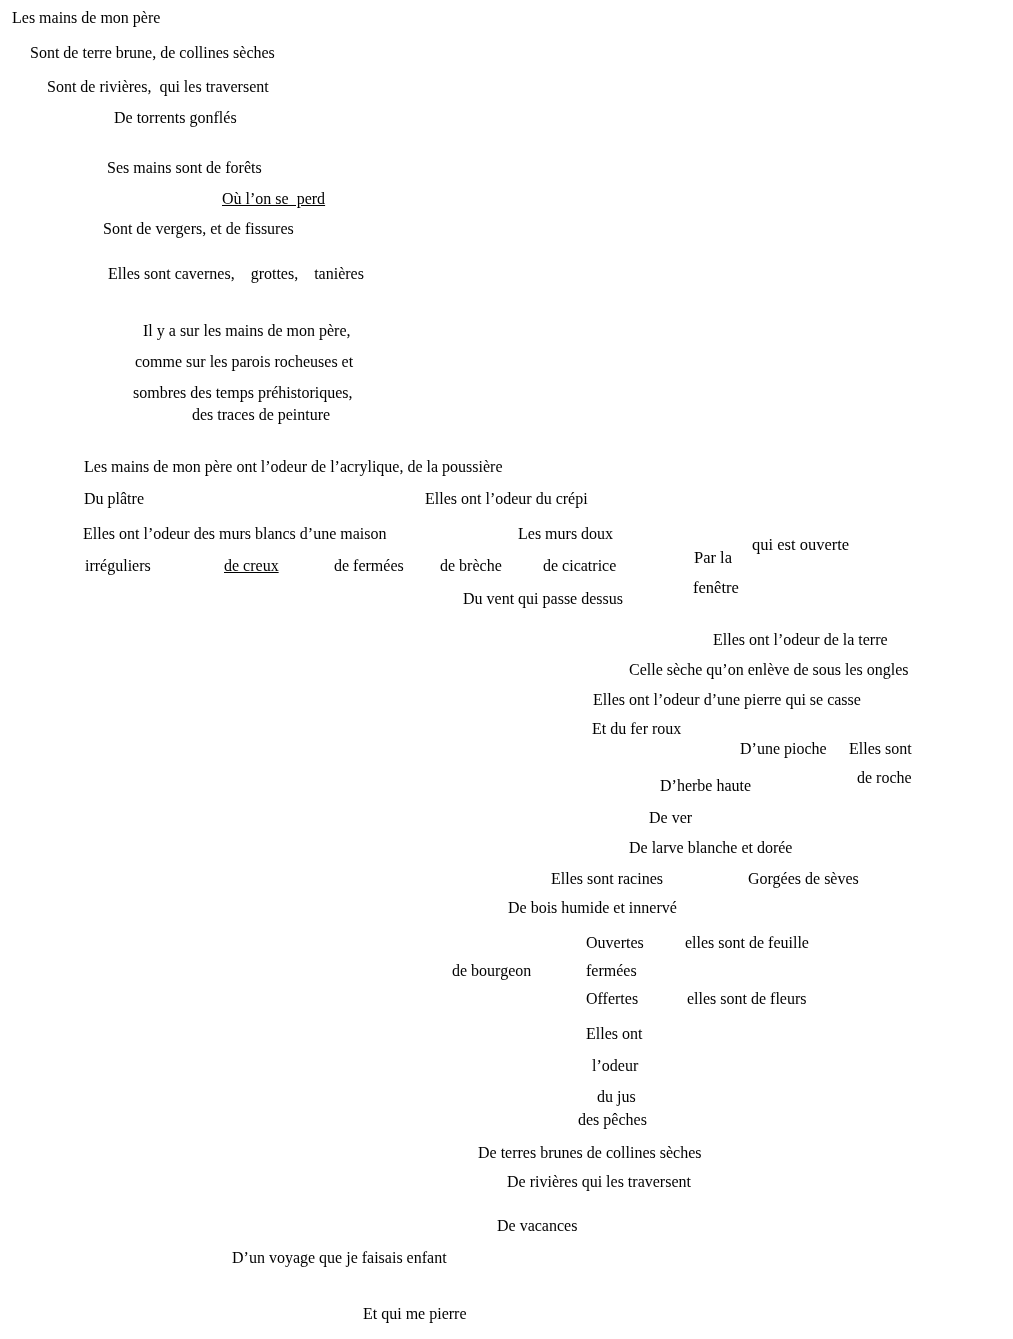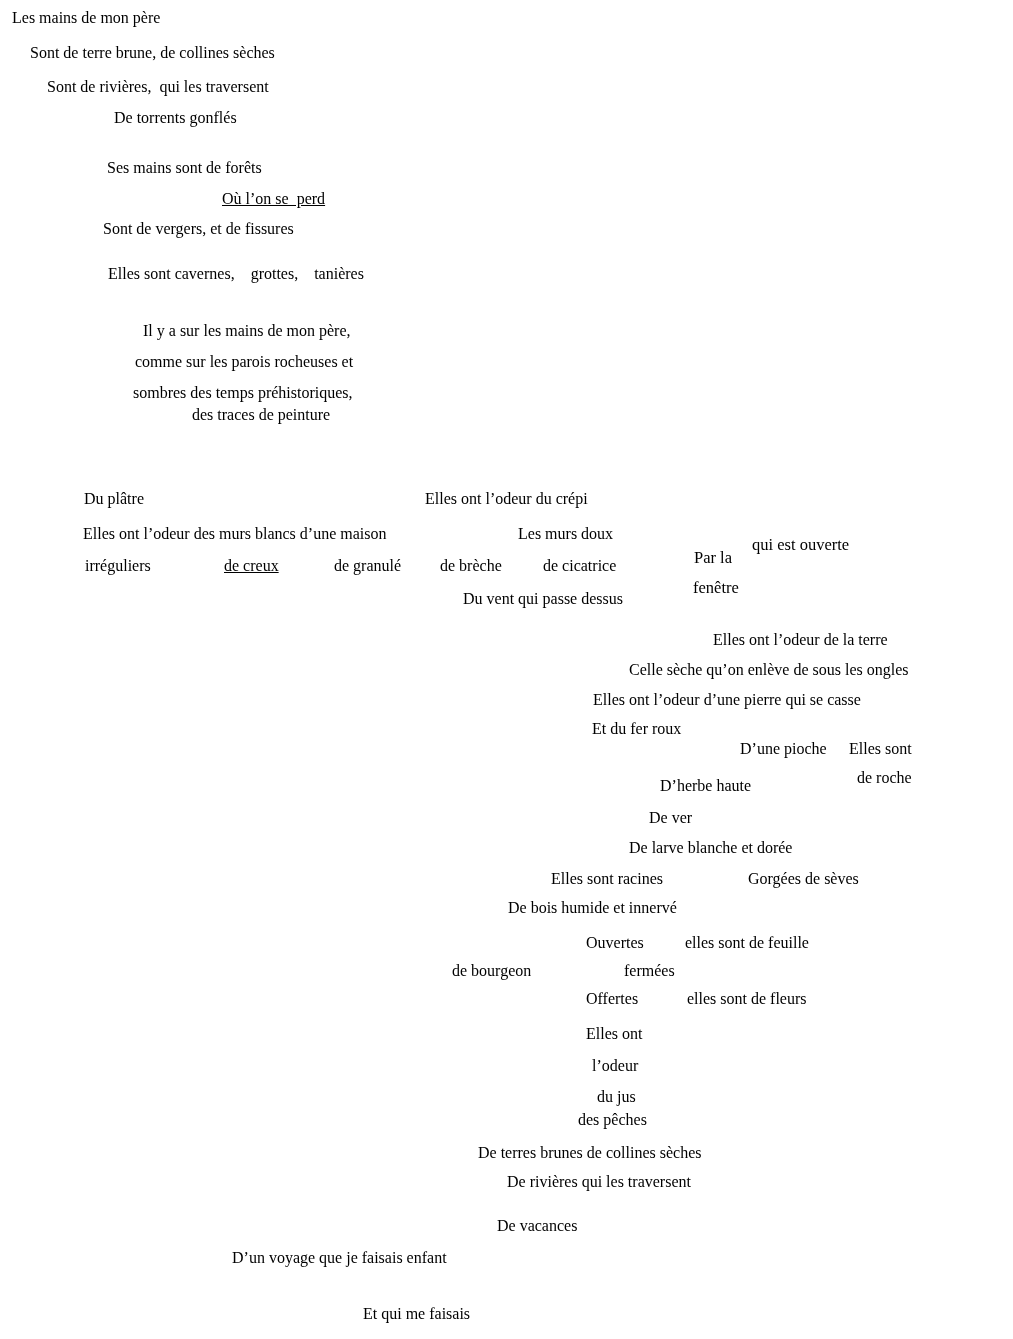--- a/index.html
+++ b/index.html
@@ -40,27 +40,28 @@
     <div class="ln" style="left: 47px; top: 79px;">Sont de rivières,  qui les traversent</div>
     <div class="ln" style="left: 114px; top: 110px;">De torrents gonflés</div>
     <div class="ln" style="left: 107px; top: 160px;">Ses mains sont de forêts</div>
     <div class="ln" style="left: 222px; top: 191px; text-decoration: underline;">Où l’on se  perd</div>
     <div class="ln" style="left: 103px; top: 221px;">Sont de vergers, et de fissures</div>
     <div class="ln" style="left: 108px; top: 266px;">Elles sont cavernes,    grottes,    tanières</div>
     <div class="ln" style="left: 143px; top: 323px;">Il y a sur les mains de mon père,</div>
     <div class="ln" style="left: 135px; top: 354px;">comme sur les parois rocheuses et</div>
     <div class="ln" style="left: 133px; top: 385px;">sombres des temps préhistoriques,</div>
     <div class="ln" style="left: 192px; top: 407px;">des traces de peinture</div>
+    <div class="ln" style="left: 84px; top: 459px;">Les mains de mon père ont l’odeur de l’acrylique, de la poussière</div>
     <div class="ln" style="left: 84px; top: 491px;">Du plâtre</div>
     <div class="ln" style="left: 425px; top: 491px;">Elles ont l’odeur du crépi</div>
     <div class="ln" style="left: 83px; top: 526px;">Elles ont l’odeur des murs blancs d’une maison</div>
     <div class="ln" style="left: 518px; top: 526px;">Les murs doux</div>
     <div class="ln" style="left: 85px; top: 558px;">irréguliers</div>
     <div class="ln" style="left: 224px; top: 558px; text-decoration: underline;">de creux</div>
-    <div class="ln" style="left: 334px; top: 558px;">de granulé</div>
+    <div class="ln" style="left: 334px; top: 558px;">de fermées</div>
     <div class="ln" style="left: 440px; top: 558px;">de brèche</div>
     <div class="ln" style="left: 543px; top: 558px;">de cicatrice</div>
     <div class="ln sm" style="left: 752px; top: 537px;">qui est ouverte</div>
     <div class="ln sm" style="left: 694px; top: 550px;">Par la</div>
     <div class="ln sm" style="left: 693px; top: 580px;">fenêtre</div>
     <div class="ln" style="left: 463px; top: 591px;">Du vent qui passe dessus</div>
     <div class="ln" style="left: 713px; top: 632px;">Elles ont l’odeur de la terre</div>
     <div class="ln" style="left: 629px; top: 662px;">Celle sèche qu’on enlève de sous les ongles</div>
     <div class="ln" style="left: 593px; top: 692px;">Elles ont l’odeur d’une pierre qui se casse</div>
     <div class="ln" style="left: 592px; top: 721px;">Et du fer roux</div>
@@ -69,25 +70,25 @@
     <div class="ln" style="left: 857px; top: 770px;">de roche</div>
     <div class="ln" style="left: 660px; top: 778px;">D’herbe haute</div>
     <div class="ln" style="left: 649px; top: 810px;">De ver</div>
     <div class="ln" style="left: 629px; top: 840px;">De larve blanche et dorée</div>
     <div class="ln" style="left: 551px; top: 871px;">Elles sont racines</div>
     <div class="ln" style="left: 748px; top: 871px;">Gorgées de sèves</div>
     <div class="ln" style="left: 508px; top: 900px;">De bois humide et innervé</div>
     <div class="ln" style="left: 586px; top: 935px;">Ouvertes</div>
     <div class="ln" style="left: 685px; top: 935px;">elles sont de feuille</div>
     <div class="ln" style="left: 452px; top: 963px;">de bourgeon</div>
-    <div class="ln" style="left: 586px; top: 963px; margin-left: 38px;">fermées</div>
+    <div class="ln" style="left: 586px; top: 963px;">fermées</div>
     <div class="ln" style="left: 586px; top: 991px;">Offertes</div>
     <div class="ln" style="left: 687px; top: 991px;">elles sont de fleurs</div>
     <div class="ln" style="left: 586px; top: 1026px;">Elles ont</div>
     <div class="ln" style="left: 592px; top: 1058px;">l’odeur</div>
     <div class="ln" style="left: 597px; top: 1089px;">du jus</div>
     <div class="ln" style="left: 578px; top: 1112px;">des pêches</div>
     <div class="ln" style="left: 478px; top: 1145px;">De terres brunes de collines sèches</div>
     <div class="ln" style="left: 507px; top: 1174px;">De rivières qui les traversent</div>
     <div class="ln" style="left: 457px; top: 1218px; margin-left: 40px;">De vacances</div>
     <div class="ln" style="left: 232px; top: 1250px;">D’un voyage que je faisais enfant</div>
-    <div class="ln" style="left: 363px; top: 1306px;">Et qui me faisais</div>
+    <div class="ln" style="left: 363px; top: 1306px;">Et qui me pierre</div>
   </div>
 
 </body></html>

